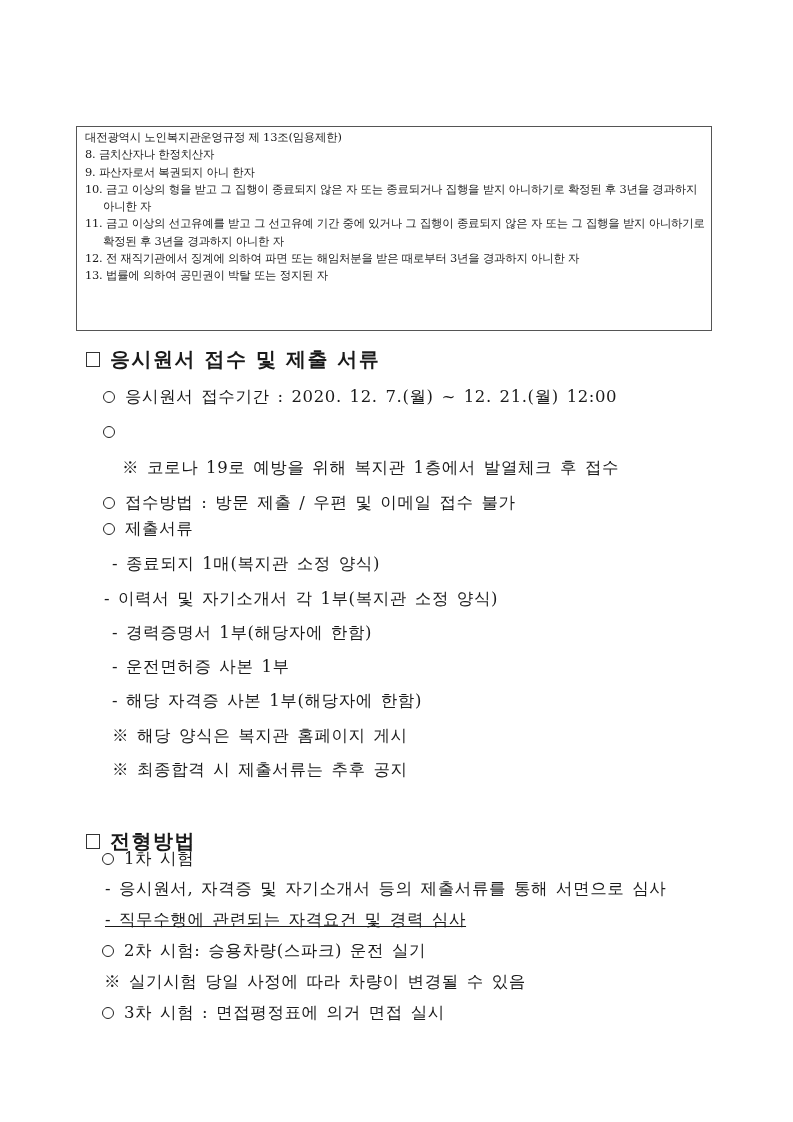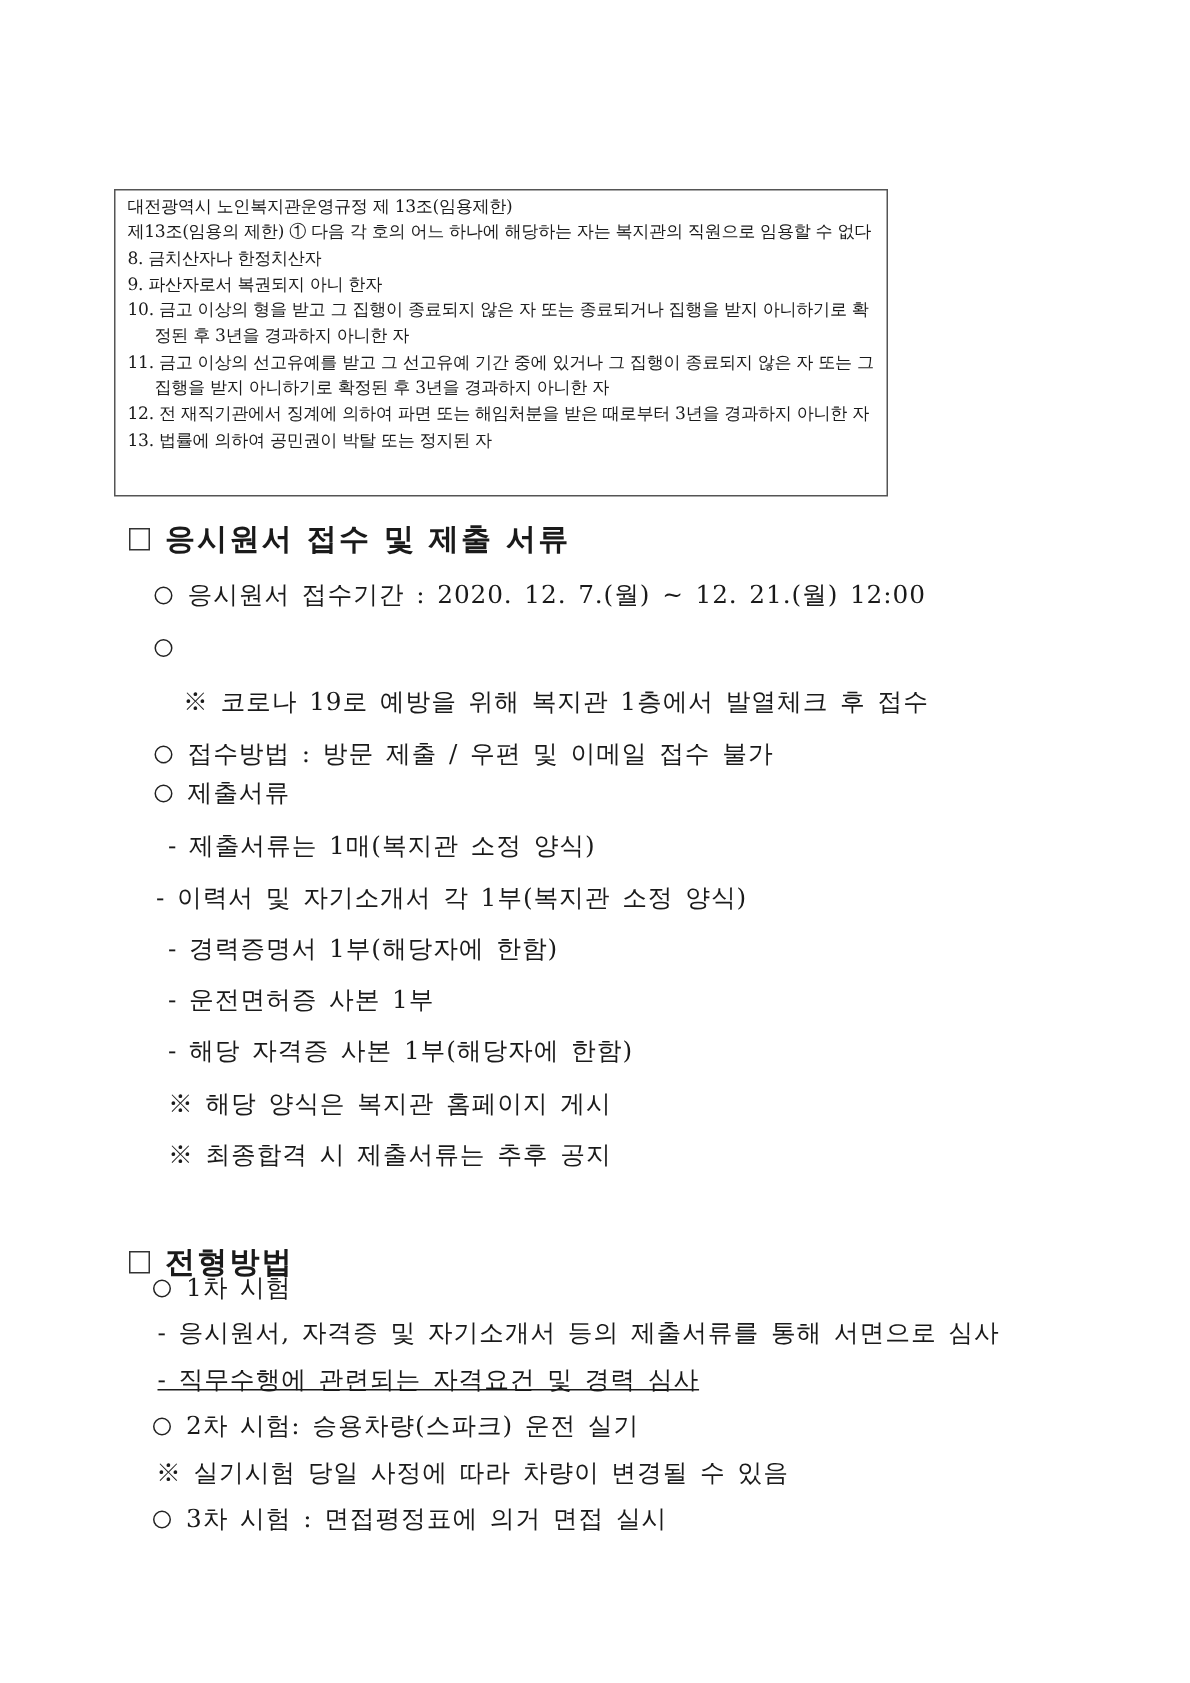--- a/index.html
+++ b/index.html
@@ -12,21 +12,21 @@
       height: 1122px;
       position: relative;
       overflow: hidden;
       color: #1a1a1a;
       font-family: "DejaVu Serif", "Liberation Serif", serif;
     }
     .regbox {
       position: absolute;
       left: 76px;
       top: 126px;
-      width: 516px;
+      width: 636px;
       height: 205px;
       border: 1.5px solid #555;
       box-sizing: border-box;
       padding: 2px 6px 0 8px;
       font-size: 11.4px;
       line-height: 17.3px;
       letter-spacing: -0.2px;
     }
     .regbox .row { display: block; white-space: nowrap; }
     .regbox .row.wrap { white-space: normal; padding-left: 18px; text-indent: -18px; }
@@ -64,21 +64,20 @@
       box-sizing: border-box;
       margin-right: 10px;
       vertical-align: -1px;
     }
   </style>
 </head>
 <body>
 
 <div class="regbox">
   <span class="row">대전광역시 노인복지관운영규정 제 13조(임용제한)</span>
-  <span class="row">제13조(임용의 제한) ① 다음 각 호의 어느 하나에 해당하는 자는 복지관의 직원으로 임용할 수 없다</span>
   <span class="row">8. 금치산자나 한정치산자</span>
   <span class="row">9. 파산자로서 복권되지 아니 한자</span>
   <span class="row wrap">10. 금고 이상의 형을 받고 그 집행이 종료되지 않은 자 또는 종료되거나 집행을 받지 아니하기로 확정된 후 3년을 경과하지 아니한 자</span>
   <span class="row wrap">11. 금고 이상의 선고유예를 받고 그 선고유예 기간 중에 있거나 그 집행이 종료되지 않은 자 또는 그 집행을 받지 아니하기로 확정된 후 3년을 경과하지 아니한 자</span>
   <span class="row">12. 전 재직기관에서 징계에 의하여 파면 또는 해임처분을 받은 때로부터 3년을 경과하지 아니한 자</span>
   <span class="row">13. 법률에 의하여 공민권이 박탈 또는 정지된 자</span>
 </div>
 
 <div class="section-title" style="top:346px;">
   <span class="sq"></span>
@@ -91,21 +90,21 @@
 <div class="line" style="left:103px; top:422px;">
   <span class="circ"></span>
 </div>
 <div class="line" style="left:122px; top:457px;">※ 코로나 19로 예방을 위해 복지관 1층에서 발열체크 후 접수</div>
 <div class="line" style="left:103px; top:492px;">
   <span class="circ"></span><span>접수방법 : 방문 제출 / 우편 및 이메일 접수 불가</span>
 </div>
 <div class="line" style="left:103px; top:518px;">
   <span class="circ"></span><span>제출서류</span>
 </div>
-<div class="line" style="left:112px; top:553px;">- 제출서류는 1매(복지관 소정 양식)</div>
+<div class="line" style="left:112px; top:553px;">- 종료되지 1매(복지관 소정 양식)</div>
 <div class="line" style="left:104px; top:588px;">- 이력서 및 자기소개서 각 1부(복지관 소정 양식)</div>
 <div class="line" style="left:112px; top:622px;">- 경력증명서 1부(해당자에 한함)</div>
 <div class="line" style="left:112px; top:656px;">- 운전면허증 사본 1부</div>
 <div class="line" style="left:112px; top:690px;">- 해당 자격증 사본 1부(해당자에 한함)</div>
 <div class="line" style="left:112px; top:725px;">※ 해당 양식은 복지관 홈페이지 게시</div>
 <div class="line" style="left:112px; top:759px;">※ 최종합격 시 제출서류는 추후 공지</div>
 
 <div class="section-title" style="top:828px;">
   <span class="sq"></span>
   <span>전형방법</span>

